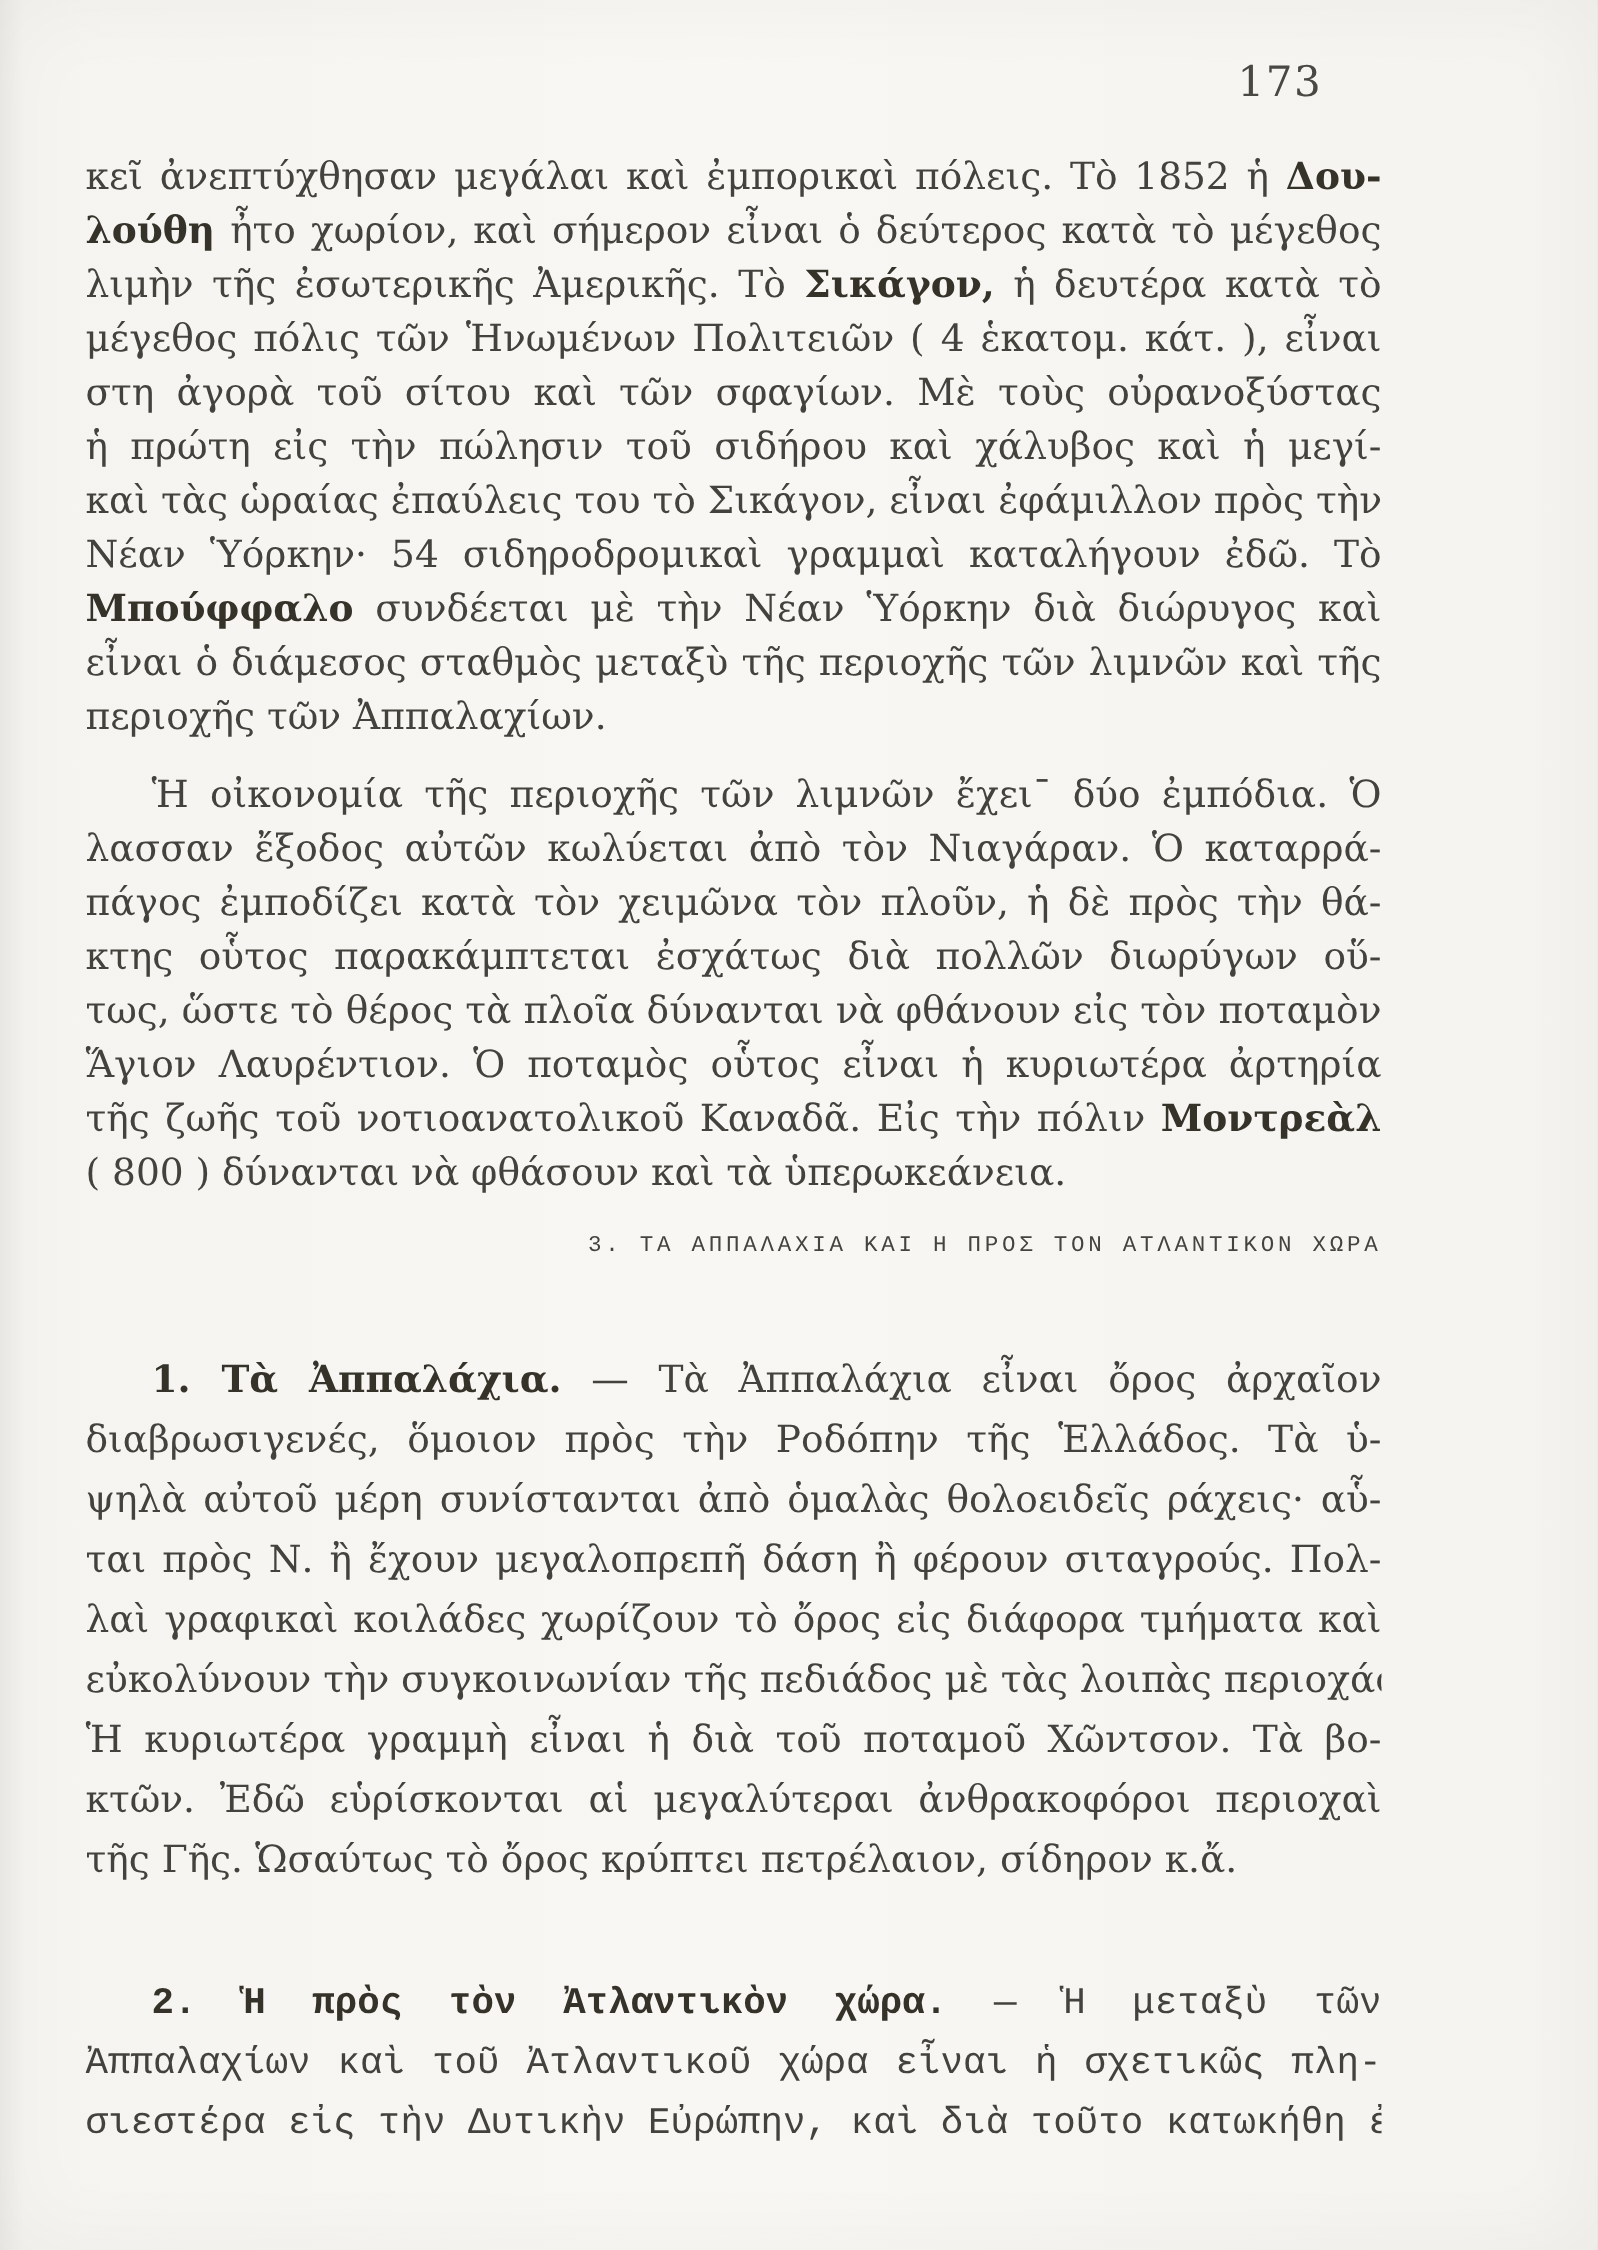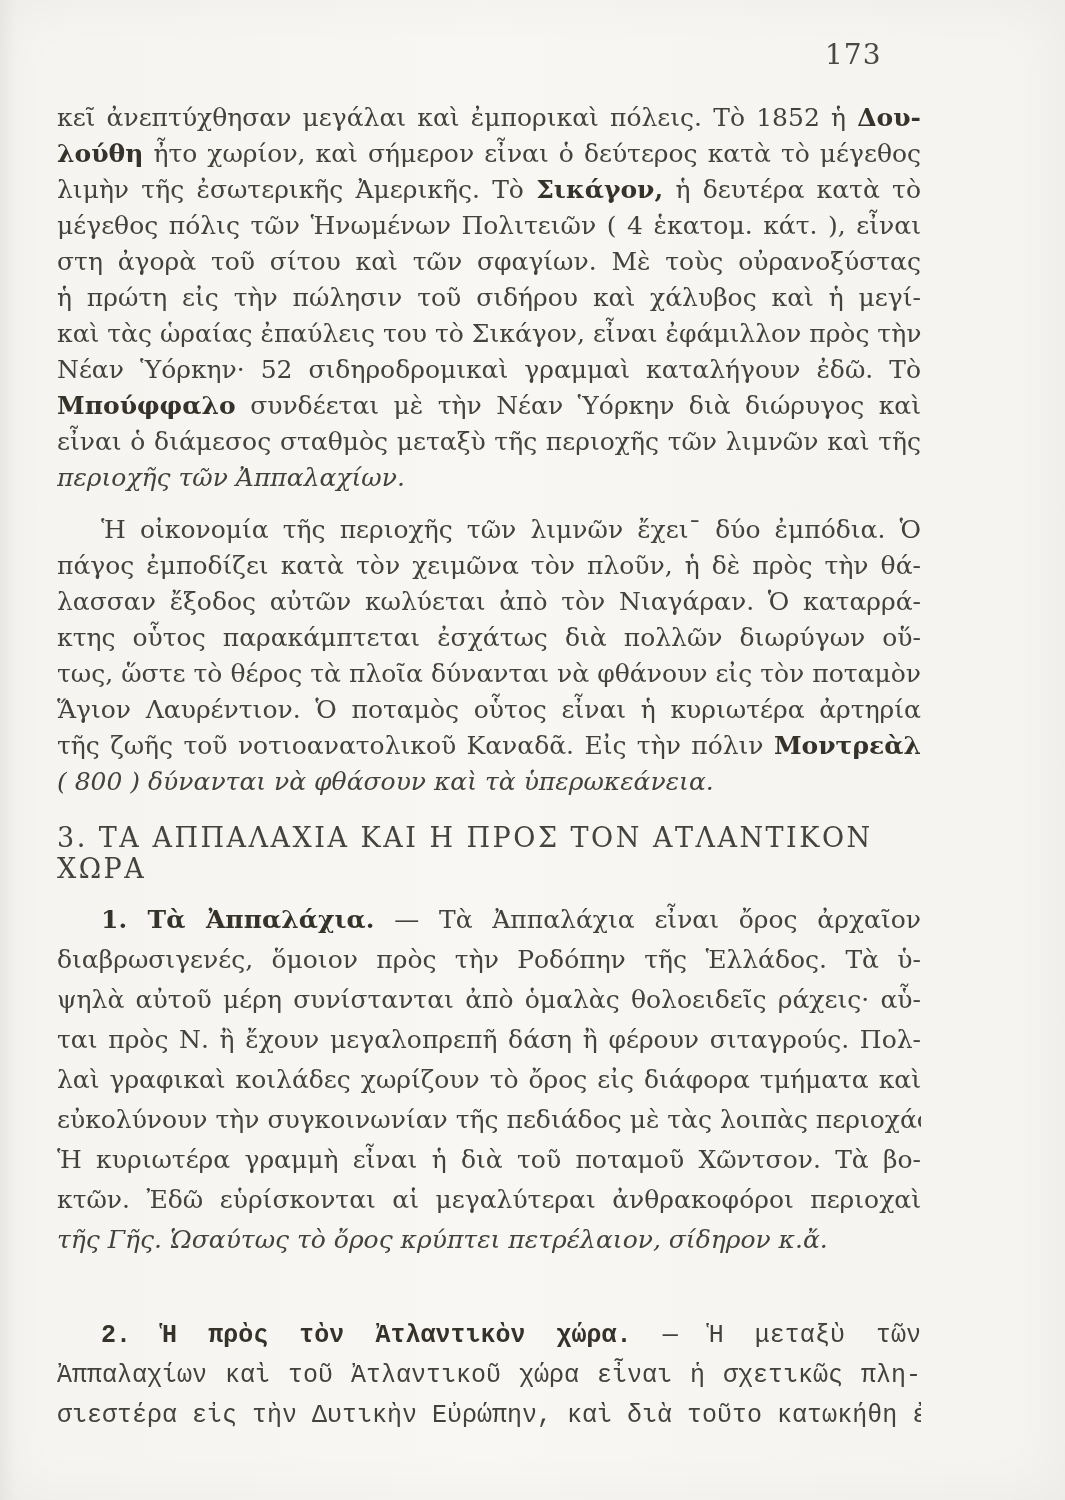--- a/index.html
+++ b/index.html
@@ -28,54 +28,54 @@
   #para3{top:900px;}
   #para4{top:1316px;font-family:Liberation Mono, monospace;}
   .line{
     text-align:justify;
     text-align-last:justify;
     overflow:hidden;
     white-space:nowrap;
   }
   .lh36{line-height:36px;height:36px;}
   .lh40{line-height:40px;height:40px;}
-  .line.last{text-align-last:left;font-style:italic;}
+  .line.last{text-align-last:left;}
   .line.indent{text-indent:44px;}
   b{font-weight:bold;color:#353329;}
   .heading{
     position:absolute;left:57px;width:864px;
-    font-size:27px;letter-spacing:2.5px;
-    text-align:left;color:#45433d;
+    font-size:15px;letter-spacing:2.5px;
+    text-align:right;color:#45433d;font-family:Liberation Mono, monospace;
   }
 </style>
 </head>
 <body>
 
 <div class="page">
 
   <div class="pageno">173</div>
 
   <div class="para" id="para1">
     <div class="line lh36"><span>κεῖ ἀνεπτύχθησαν μεγάλαι καὶ ἐμπορικαὶ πόλεις. Τὸ 1852 ἡ </span><b>Δου-</b><span></span></div>
     <div class="line lh36"><span></span><b>λούθη</b><span> ἦτο χωρίον, καὶ σήμερον εἶναι ὁ δεύτερος κατὰ τὸ μέγεθος</span></div>
     <div class="line lh36"><span>λιμὴν τῆς ἐσωτερικῆς Ἀμερικῆς. Τὸ </span><b>Σικάγον,</b><span> ἡ δευτέρα κατὰ τὸ</span></div>
     <div class="line lh36"><span>μέγεθος πόλις τῶν Ἡνωμένων Πολιτειῶν ( 4 ἑκατομ. κάτ. ), εἶναι</span></div>
     <div class="line lh36"><span>στη ἀγορὰ τοῦ σίτου καὶ τῶν σφαγίων. Μὲ τοὺς οὐρανοξύστας</span></div>
     <div class="line lh36"><span>ἡ πρώτη εἰς τὴν πώλησιν τοῦ σιδήρου καὶ χάλυβος καὶ ἡ μεγί-</span></div>
     <div class="line lh36"><span>καὶ τὰς ὡραίας ἐπαύλεις του τὸ Σικάγον, εἶναι ἐφάμιλλον πρὸς τὴν</span></div>
-    <div class="line lh36"><span>Νέαν Ὑόρκην· 52 σιδηροδρομικαὶ γραμμαὶ καταλήγουν ἐδῶ. Τὸ</span></div>
+    <div class="line lh36"><span>Νέαν Ὑόρκην· 54 σιδηροδρομικαὶ γραμμαὶ καταλήγουν ἐδῶ. Τὸ</span></div>
     <div class="line lh36"><b>Μπούφφαλο</b><span> συνδέεται μὲ τὴν Νέαν Ὑόρκην διὰ διώρυγος καὶ</span></div>
     <div class="line lh36"><span>εἶναι ὁ διάμεσος σταθμὸς μεταξὺ τῆς περιοχῆς τῶν λιμνῶν καὶ τῆς</span></div>
     <div class="line lh36 last"><span>περιοχῆς τῶν Ἀππαλαχίων.</span></div>
   </div>
 
   <div class="para" id="para2">
     <div class="line lh36 indent"><span>Ἡ οἰκονομία τῆς περιοχῆς τῶν λιμνῶν ἔχει¯ δύο ἐμπόδια. Ὁ</span></div>
+    <div class="line lh36"><span>λασσαν ἔξοδος αὐτῶν κωλύεται ἀπὸ τὸν Νιαγάραν. Ὁ καταρρά-</span></div>
     <div class="line lh36"><span>πάγος ἐμποδίζει κατὰ τὸν χειμῶνα τὸν πλοῦν, ἡ δὲ πρὸς τὴν θά-</span></div>
-    <div class="line lh36"><span>λασσαν ἔξοδος αὐτῶν κωλύεται ἀπὸ τὸν Νιαγάραν. Ὁ καταρρά-</span></div>
     <div class="line lh36"><span>κτης οὗτος παρακάμπτεται ἐσχάτως διὰ πολλῶν διωρύγων οὕ-</span></div>
     <div class="line lh36"><span>τως, ὥστε τὸ θέρος τὰ πλοῖα δύνανται νὰ φθάνουν εἰς τὸν ποταμὸν</span></div>
     <div class="line lh36"><span>Ἅγιον Λαυρέντιον. Ὁ ποταμὸς οὗτος εἶναι ἡ κυριωτέρα ἀρτηρία</span></div>
     <div class="line lh36"><span>τῆς ζωῆς τοῦ νοτιοανατολικοῦ Καναδᾶ. Εἰς τὴν πόλιν </span><b>Μοντρεὰλ</b></div>
     <div class="line lh36 last"><span>( 800 ) δύνανται νὰ φθάσουν καὶ τὰ ὑπερωκεάνεια.</span></div>
   </div>
 
   <div class="heading" id="heading">3. ΤΑ ΑΠΠΑΛΑΧΙΑ ΚΑΙ Η ΠΡΟΣ ΤΟΝ ΑΤΛΑΝΤΙΚΟΝ ΧΩΡΑ</div>
 
   <div class="para" id="para3">

